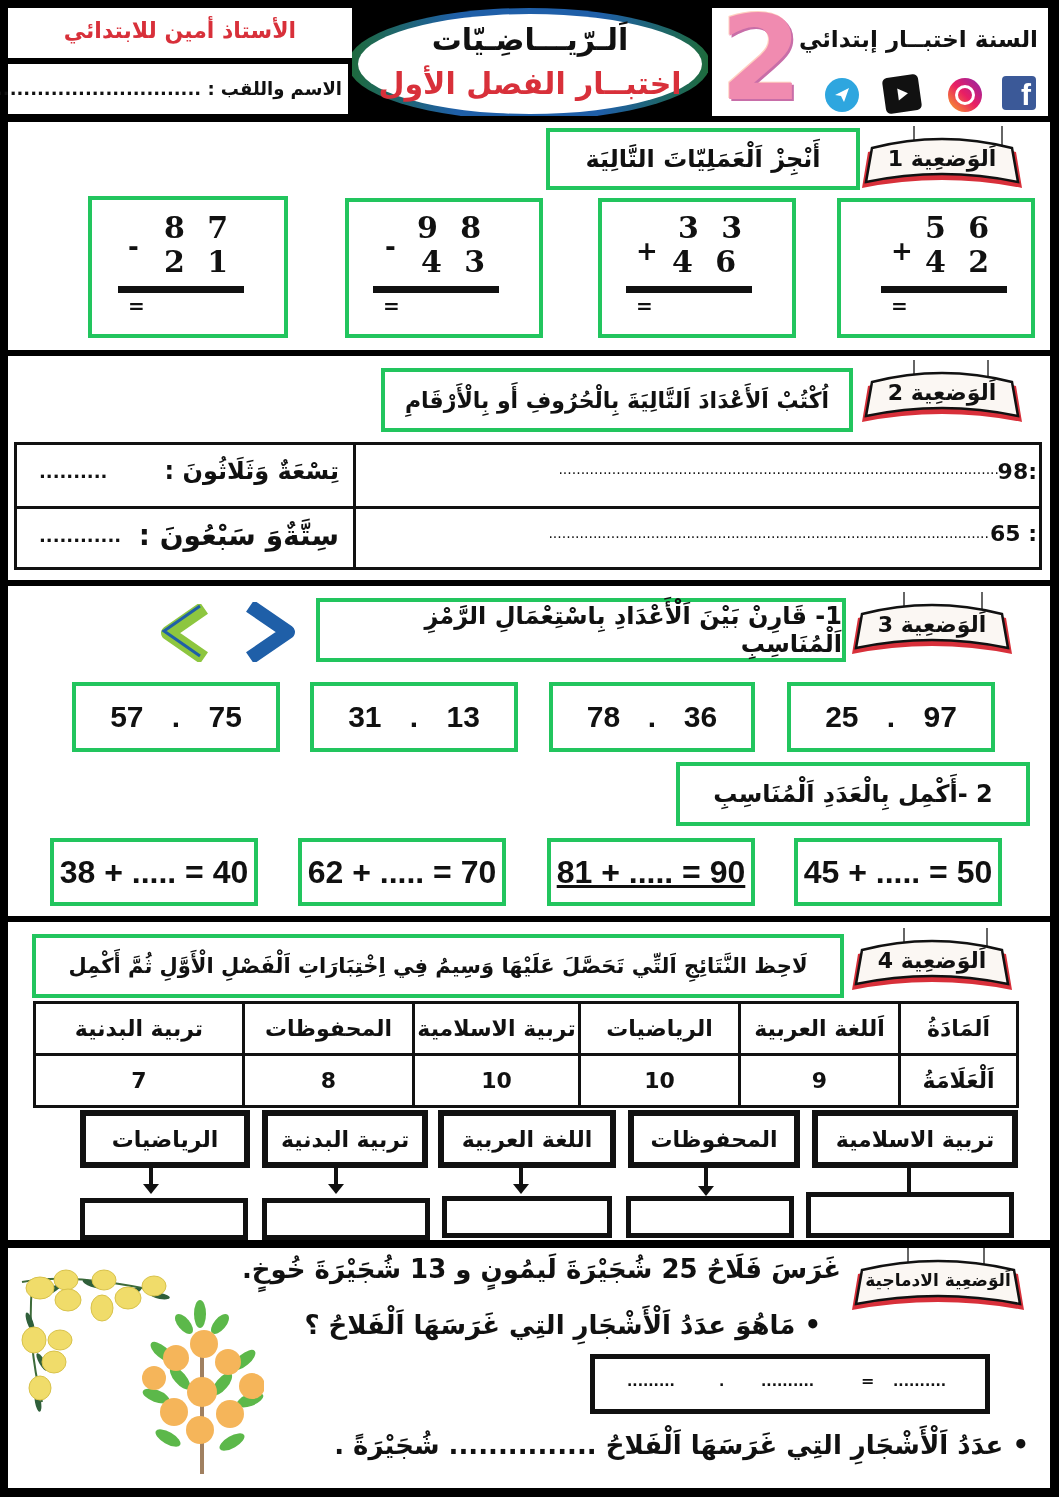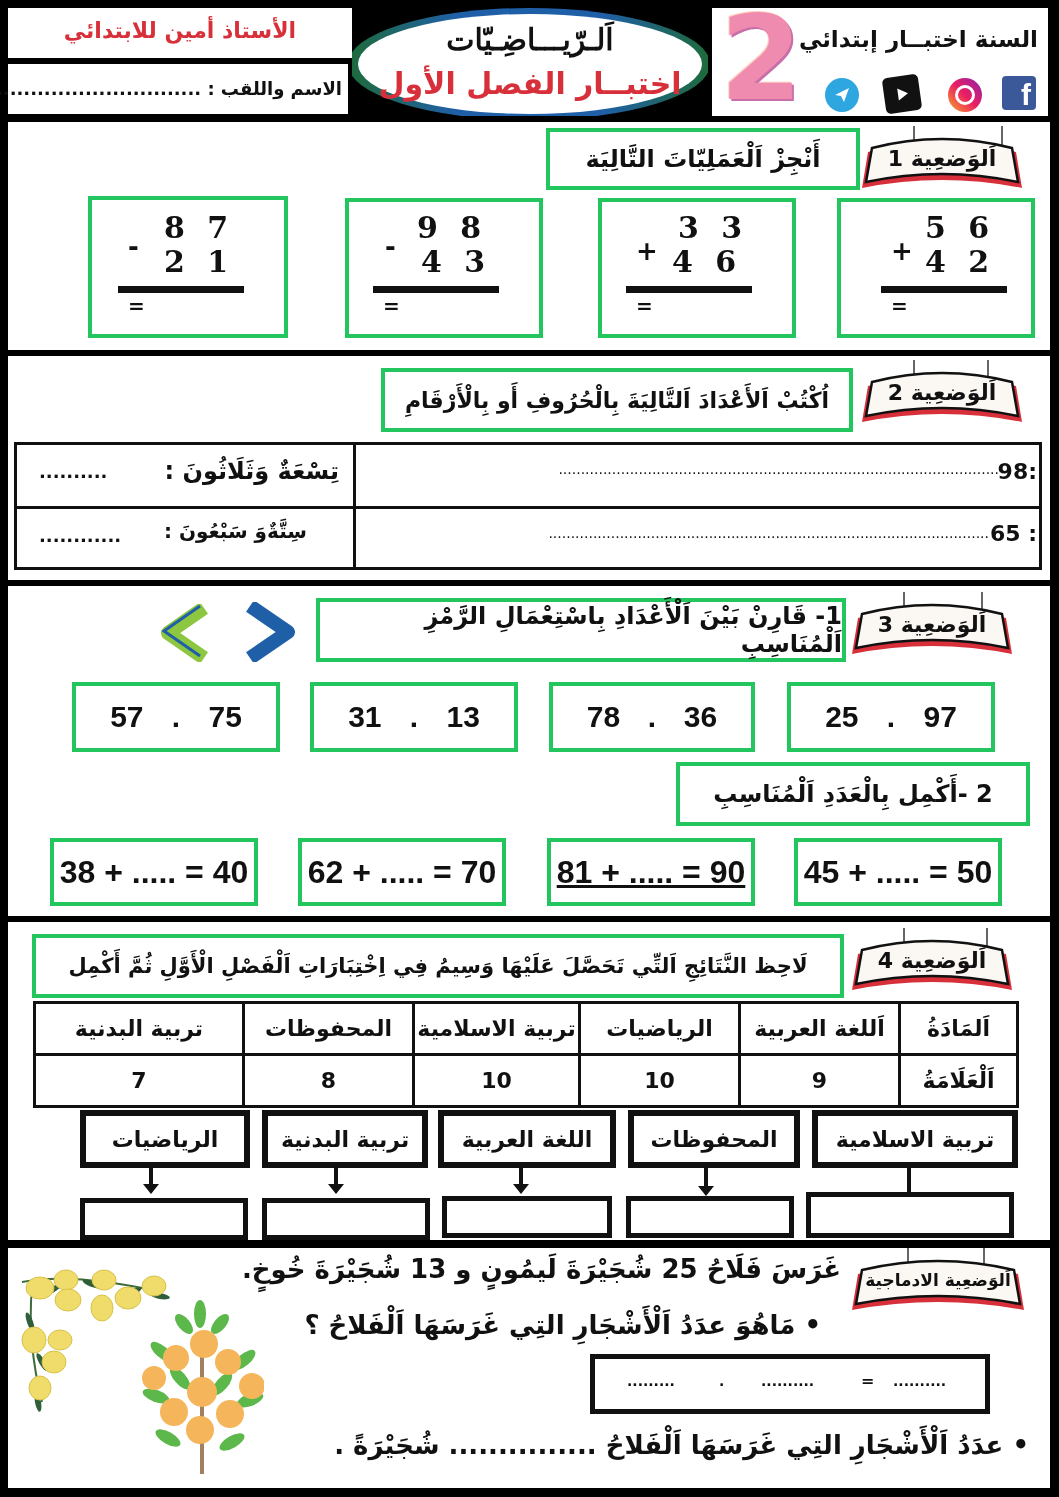--- a/index.html
+++ b/index.html
@@ -39,21 +39,21 @@
 <div class="abs white" style="left:8px;top:8px;width:344px;height:50px;">
   <div class="abs red b rtl" style="left:0;right:0;top:10px;text-align:center;font-size:22px;">الأستاذ أمين للابتدائي</div>
 </div>
 <div class="abs white" style="left:8px;top:64px;width:340px;height:50px;">
   <div class="abs b rtl" style="right:6px;top:14px;font-size:18px;white-space:nowrap;">الاسم واللقب : ..............................</div>
 </div>
 
 <div class="hdr-oval">
   <div class="oval-outer"></div>
   <div class="oval-inner"></div>
-  <div class="abs b rtl" style="left:0;right:0;top:14px;text-align:center;font-size:30px;font-family:Liberation Serif, serif;">اَلـرّيـــاضِـيّات</div>
+  <div class="abs b rtl" style="left:0;right:0;top:14px;text-align:center;font-size:30px;">اَلـرّيـــاضِـيّات</div>
   <div class="abs b rtl red" style="left:0;right:0;top:58px;text-align:center;font-size:30px;">اختبــار الفصل الأول</div>
 </div>
 
 <div class="abs white" style="left:712px;top:8px;width:336px;height:108px;">
   <div class="abs" style="left:4px;top:-8px;width:90px;height:116px;font-size:118px;font-weight:bold;line-height:116px;text-align:center;color:#f08bb0;font-family:'DejaVu Sans',sans-serif;text-shadow: 2px 2px 0 #c86ea8, -1px -1px 0 #ffd0c0;">2</div>
   <div class="abs b rtl" style="right:10px;top:18px;font-size:23px;white-space:nowrap;">السنة اختبــار إبتدائي</div>
 
   <div class="abs center" style="left:113px;top:70px;width:34px;height:34px;border-radius:50%;background:#2ea6df;">
     <svg width="18" height="18" viewBox="0 0 18 18">
         <path d="M2 9 L16 2 L11 16 L8 10 Z" fill="#fff"></path>
@@ -130,21 +130,21 @@
   <div class="abs" style="left:336px;top:0;bottom:0;width:3px;background:#111;"></div>
   <div class="abs" style="left:0;right:0;top:61px;height:3px;background:#111;"></div>
 
   <div class="abs b" style="right:2px;top:14px;font-size:22px;">98:</div>
   <div class="abs" style="left:380px;right:40px;top:16px;font-size:14px;overflow:hidden;white-space:nowrap;text-align:right;">...................................................................................................</div>
   <div class="abs b rtl" style="right:700px;top:12px;font-size:24px;white-space:nowrap;">تِسْعَةٌ وَثَلَاثُونَ :</div>
   <div class="abs" style="left:22px;top:16px;font-size:18px;font-weight:bold;">..........</div>
 
   <div class="abs b" style="right:2px;top:76px;font-size:22px;">65 :</div>
   <div class="abs" style="left:360px;right:50px;top:80px;font-size:14px;overflow:hidden;white-space:nowrap;text-align:right;">...................................................................................................</div>
-  <div class="abs b rtl" style="right:732px;top:74px;font-size:20px;white-space:nowrap;">سِتَّةٌوَ سَبْعُونَ :</div>
+  <div class="abs b rtl" style="right:700px;top:74px;font-size:28px;white-space:nowrap;">سِتَّةٌوَ سَبْعُونَ :</div>
   <div class="abs" style="left:22px;top:80px;font-size:18px;font-weight:bold;">............</div>
 </div>
 
 <div class="abs white" style="left:8px;top:586px;width:1042px;height:330px;"></div>
 <div class="bx center" style="left:316px;top:598px;width:530px;height:64px;">
   <span class="b rtl" style="font-size:24px;">1- قَارِنْ بَيْنَ اَلْأَعْدَادِ بِاسْتِعْمَالِ الرَّمْزِ اَلْمُنَاسِبِ</span>
 </div>
 <div class="badge" style="left:852px;top:592px;">
   <svg width="160" height="70" viewBox="0 0 160 70">
     <line x1="52" y1="0" x2="52" y2="28" stroke="#333" stroke-width="1.5"></line>

